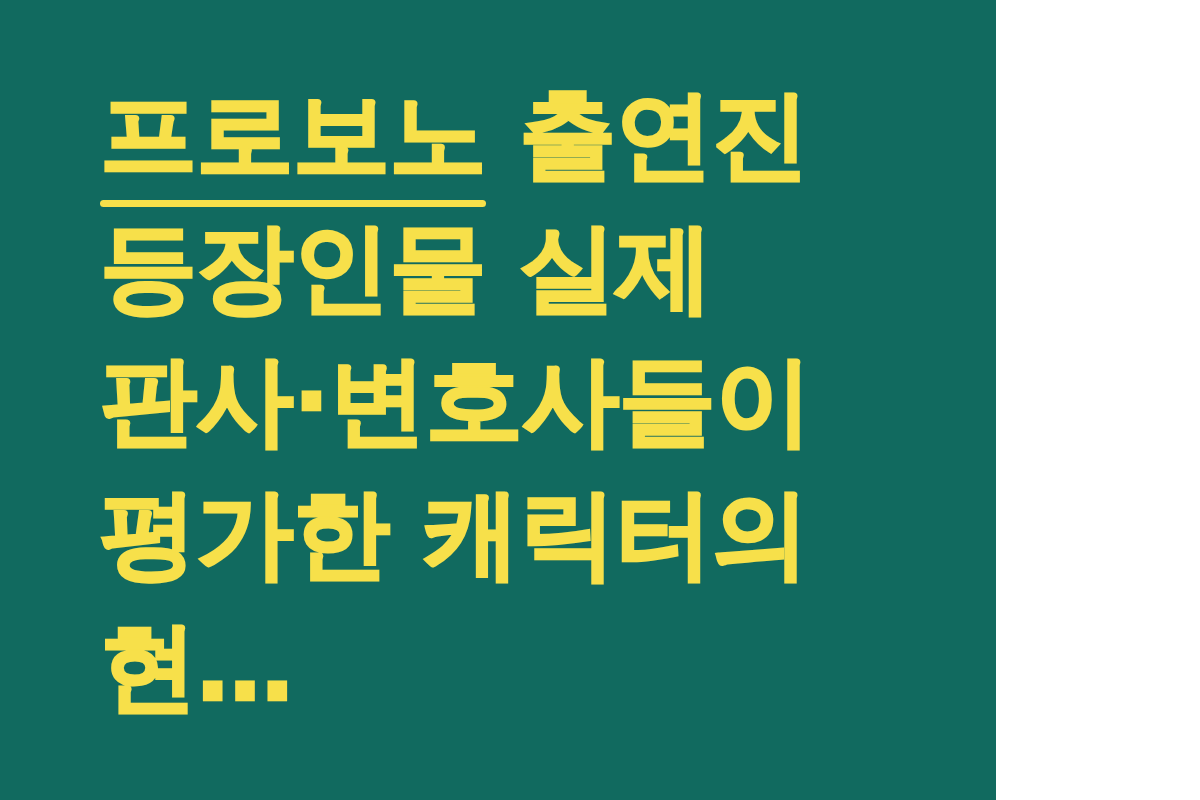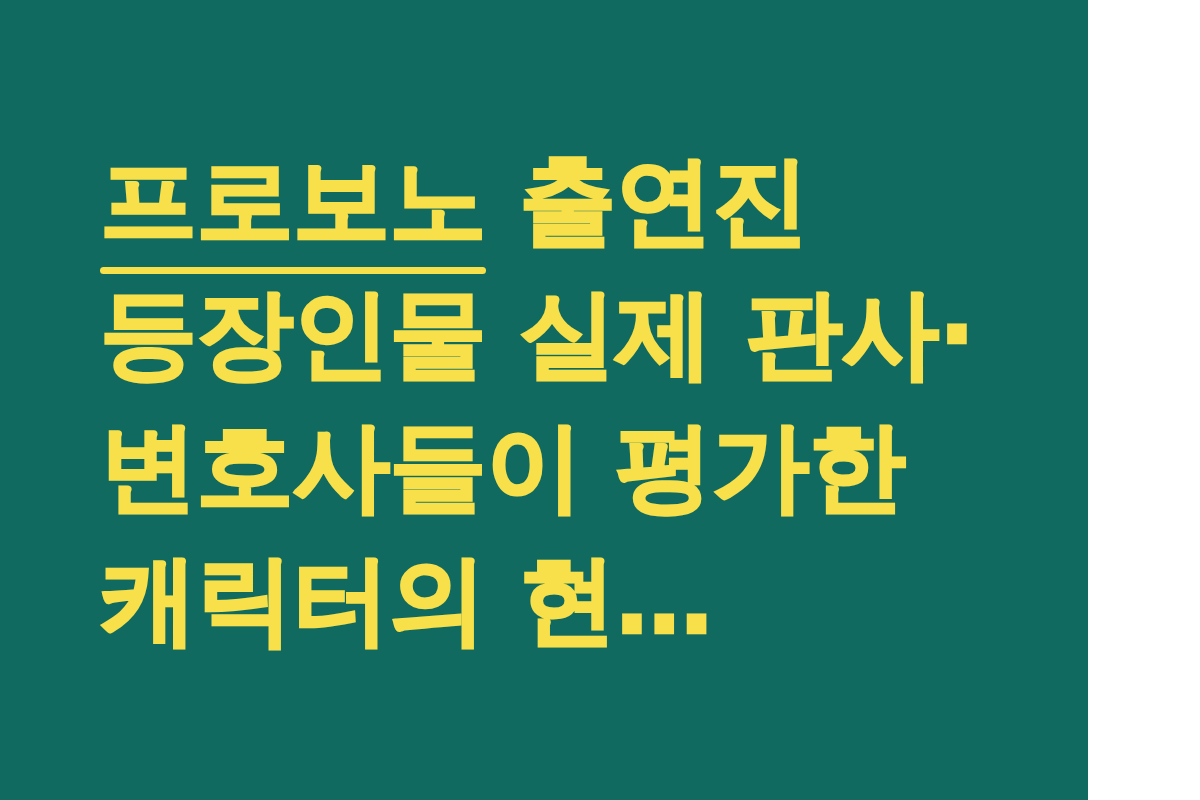--- a/index.html
+++ b/index.html
@@ -11,21 +11,21 @@
   body {
     width: 1200px;
     height: 800px;
     overflow: hidden;
     font-family: "DejaVu Sans", "Liberation Sans", sans-serif;
   }
 
   #card {
     position: relative;
     box-sizing: border-box;
-    width: 1088px;
+    width: 996px;
     height: 800px;
     background: #116a5f;
     display: flex;
     flex-direction: column;
     justify-content: center;
     align-items: flex-start;
     padding: 0 96px 0 100px;
   }
 
   #headline {

